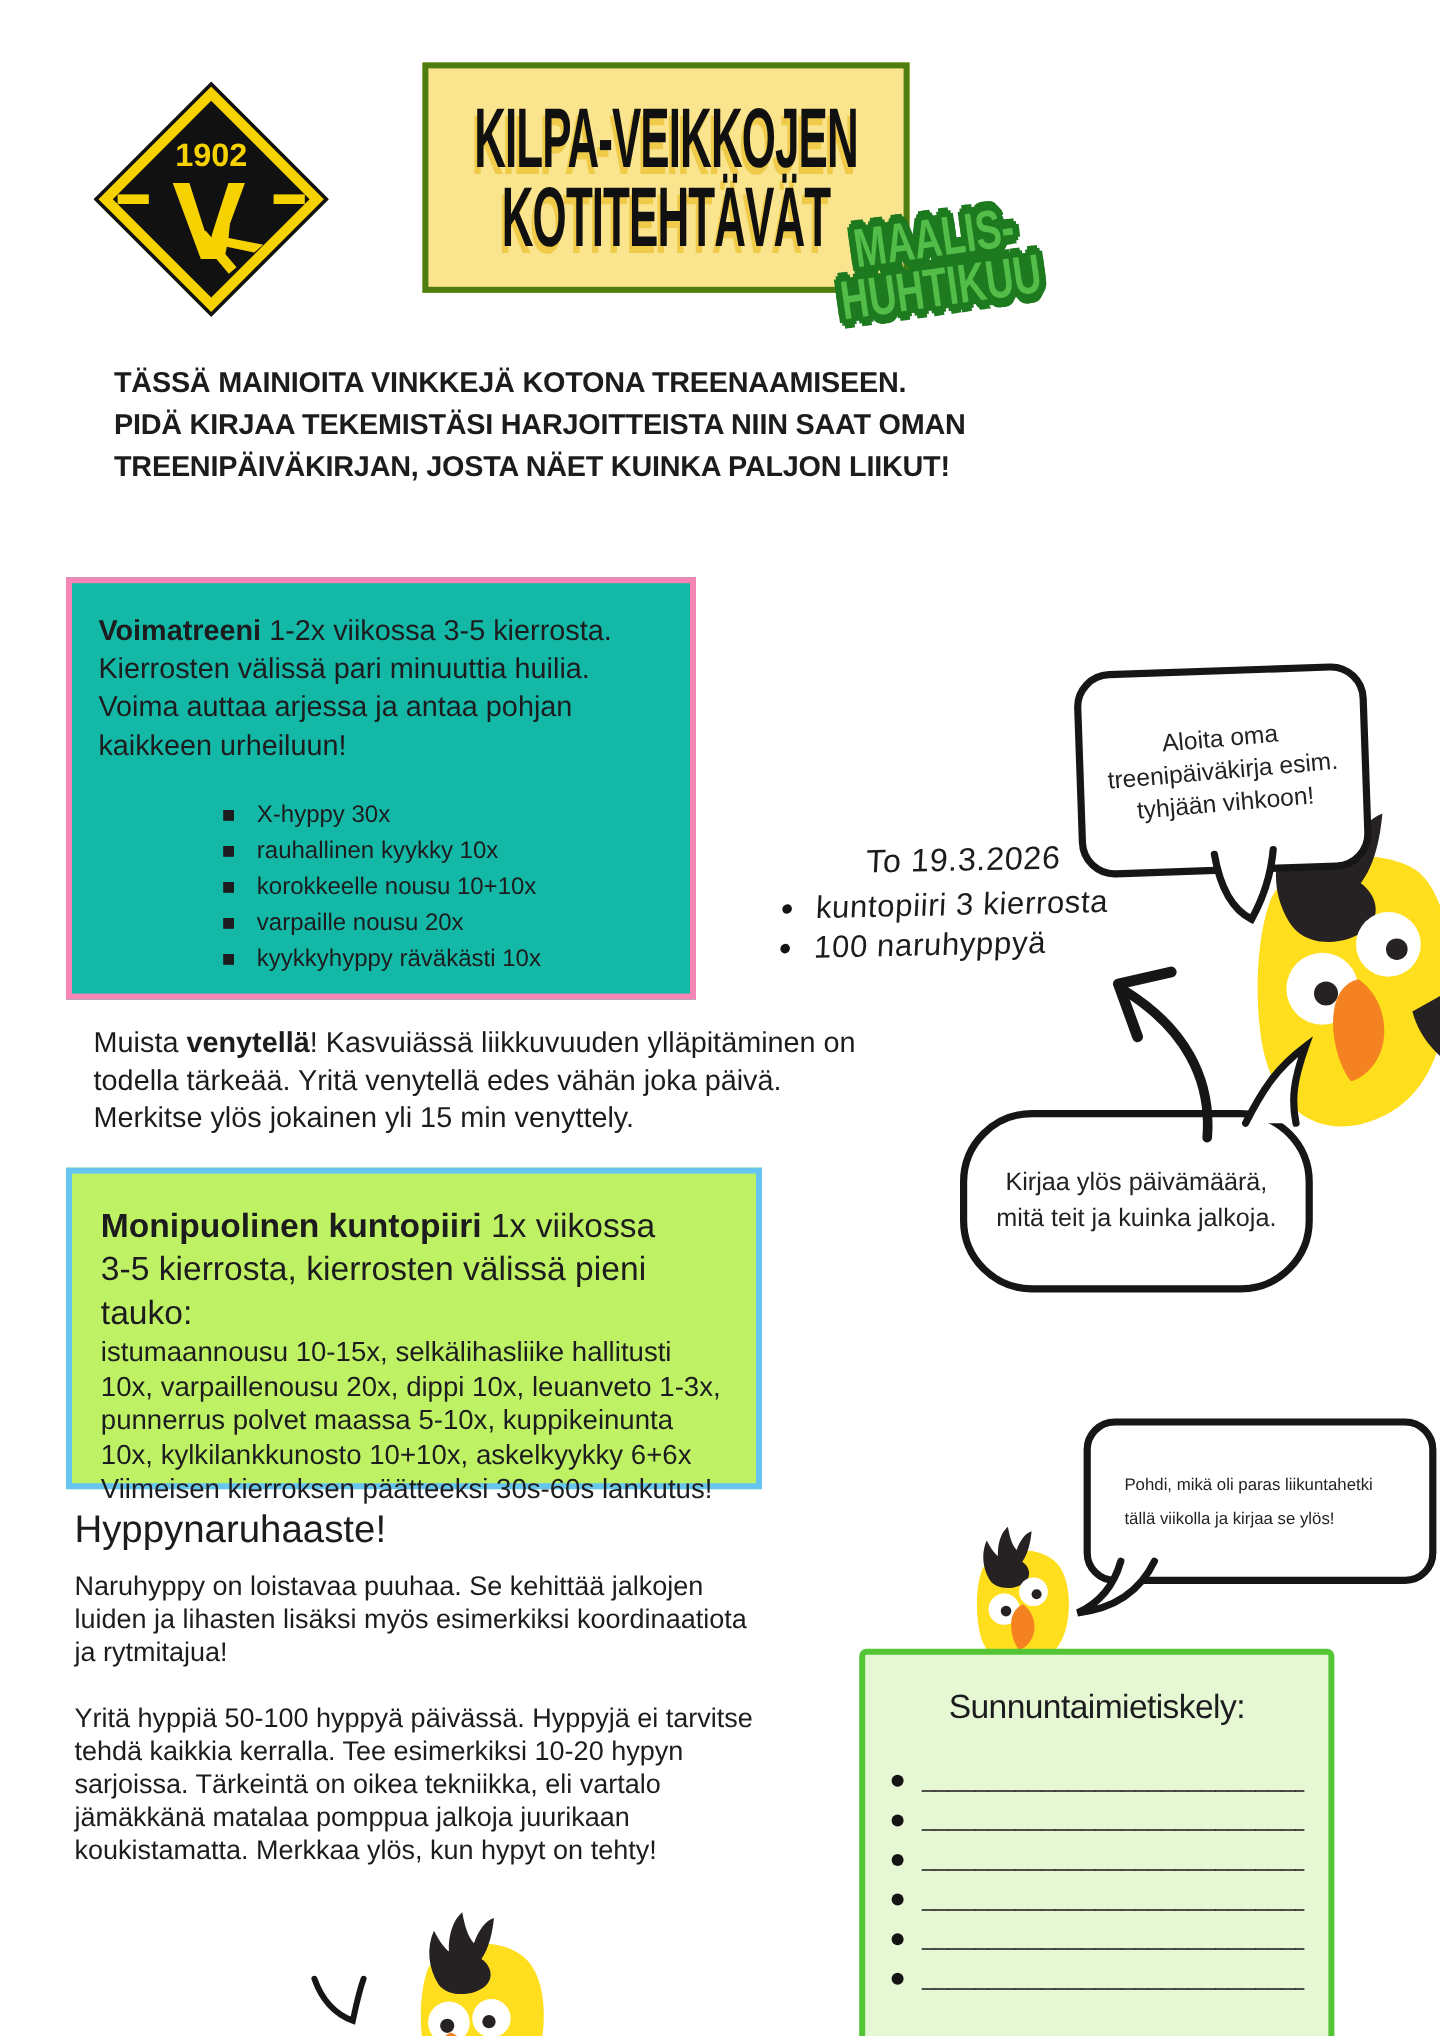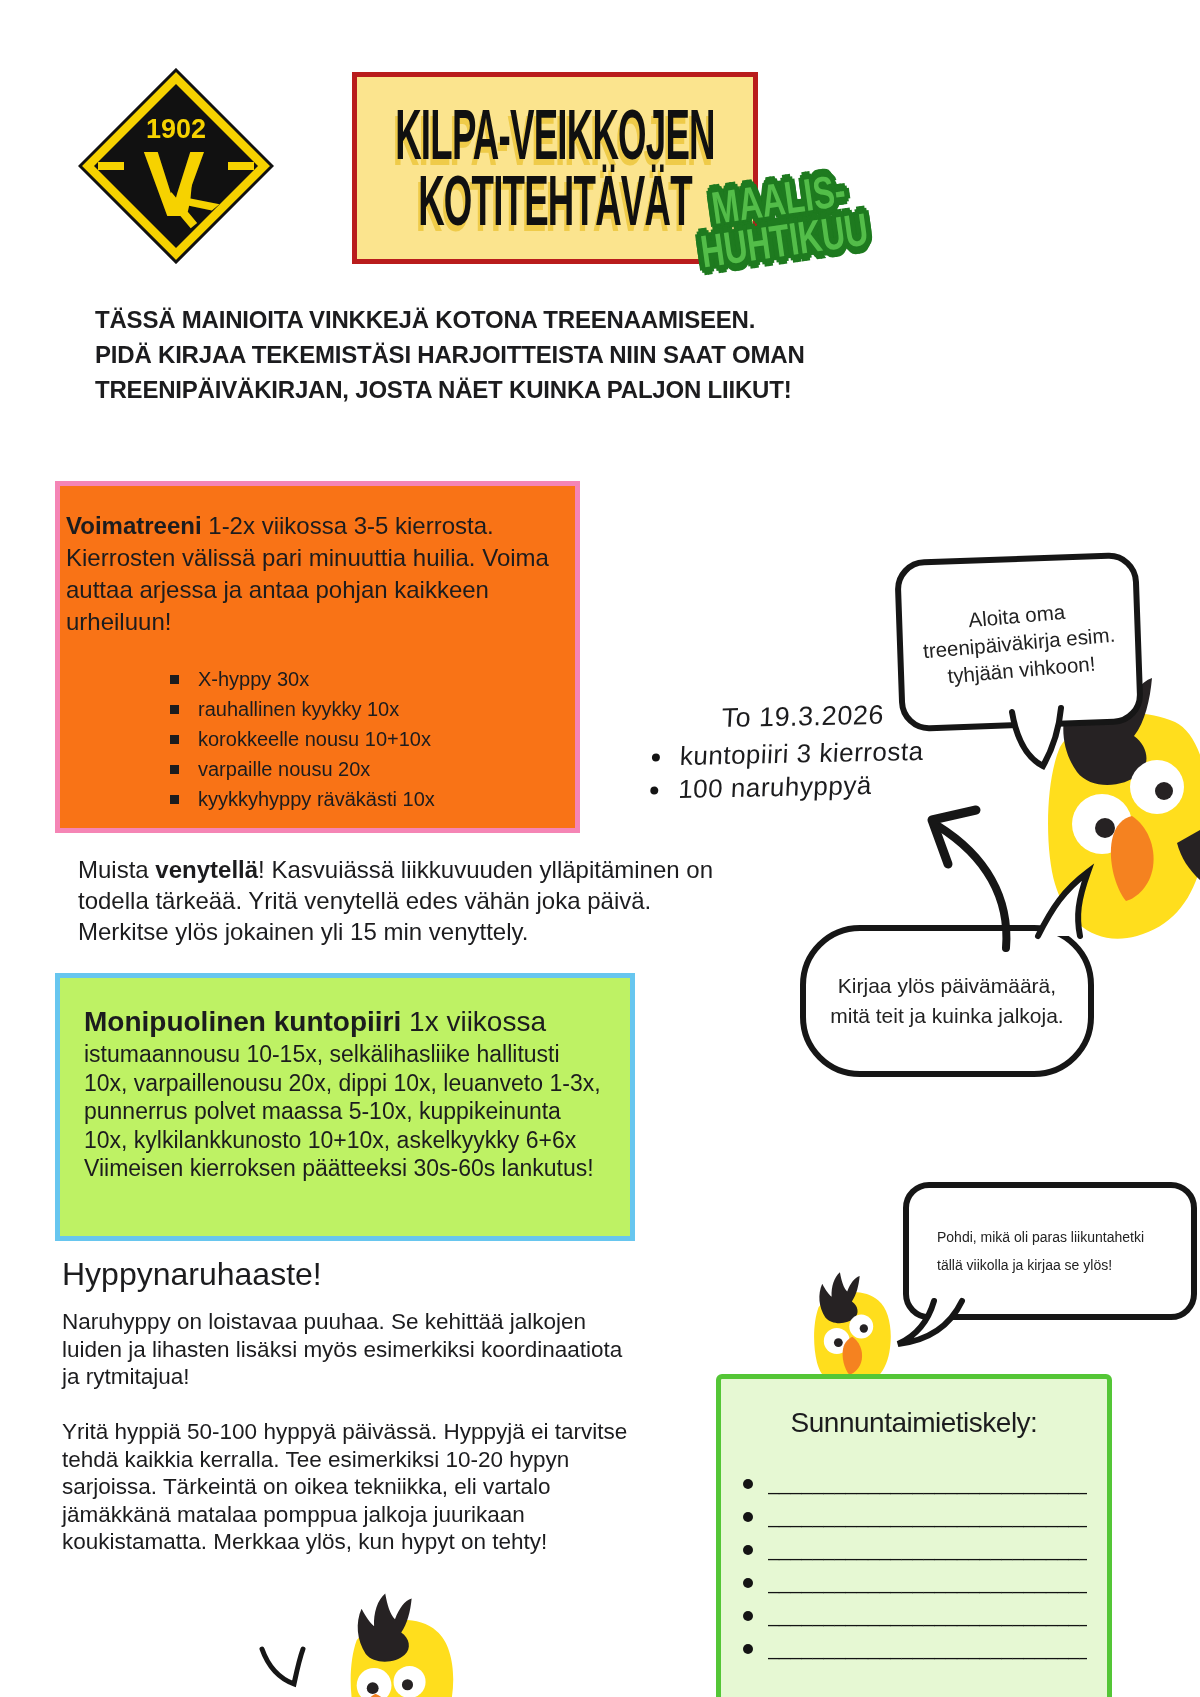--- a/index.html
+++ b/index.html
@@ -4,43 +4,43 @@
 <style>
   html,body{margin:0;padding:0;background:#fff;}
   #page{position:relative;width:1200px;height:1697px;margin:0 auto;background:#fff;
         overflow:hidden;font-family:"Liberation Sans",sans-serif;color:#1c1c1e;}
   .abs{position:absolute;}
 
   
   .logo{left:78px;top:68px;width:196px;height:196px;z-index:1;}
 
   
-  .banner{left:352px;top:72px;width:406px;height:192px;background:#FBE48E;
-          border:5px solid #b91c1c;box-sizing:border-box;z-index:1;}
+  .banner{left:352px;top:52px;width:406px;height:192px;background:#FBE48E;
+          border:5px solid #4d7c0f;box-sizing:border-box;z-index:1;}
   .banner-inner{position:absolute;left:50%;top:50%;width:560px;
         transform:translate(-50%,-50%) scale(0.78,1.5);
         font-weight:bold;font-size:47px;line-height:44px;letter-spacing:-1px;
         text-align:center;color:#101010;text-shadow:-3px 4px 0 #EFCB49;}
 
   
   .ribbon{left:690px;top:188px;width:180px;transform:rotate(-8deg);z-index:2;text-align:center;}
   .ribbon-inner{display:inline-block;transform:scale(0.92,1.3);font-weight:bold;
         font-size:35px;line-height:32px;letter-spacing:0;color:#53BD49;
         text-shadow:0 5px #1E7A1F,0 -5px #1E7A1F,5px 0 #1E7A1F,-5px 0 #1E7A1F,
           4px 4px #1E7A1F,-4px 4px #1E7A1F,4px -4px #1E7A1F,-4px -4px #1E7A1F,
           6px 2px #1E7A1F,-6px 2px #1E7A1F,6px -2px #1E7A1F,-6px -2px #1E7A1F,
           2px 6px #1E7A1F,-2px 6px #1E7A1F,2px -6px #1E7A1F,-2px -6px #1E7A1F;}
 
   
   .intro{left:95px;top:302px;width:1010px;text-align:left;font-weight:bold;
          font-size:24px;line-height:35px;letter-spacing:-0.2px;text-wrap:balance;}
 
   
   .pink-box{left:55px;top:481px;width:525px;height:352px;box-sizing:border-box;
-        background:#f97316;border:5px solid #F585B5;padding:24px 6px;z-index:1;}
+        background:#14b8a6;border:5px solid #F585B5;padding:24px 22px;z-index:1;}
   .pink-box p{margin:0;font-size:24px;line-height:32px;}
   .lead{font-weight:bold;}
   .pink-box ul{margin:26px 0 0 0;padding:0 0 0 104px;list-style:none;}
   .pink-box li{position:relative;padding-left:28px;font-size:20px;line-height:30px;}
   .pink-box li::before{content:"";position:absolute;left:0;top:11px;width:9px;height:9px;background:#1c1c1e;}
 
   
   .stretch{left:78px;top:854px;width:640px;font-size:24px;line-height:31px;}
 
   
@@ -139,20 +139,21 @@
     <ul>
       <li>kuntopiiri 3 kierrosta</li>
       <li>100 naruhyppyä</li>
     </ul>
   </div>
 
   <div class="abs stretch"><span>Muista </span><span class="lead">venytellä</span><span>! Kasvuiässä liikkuvuuden ylläpitäminen on todella tärkeää. Yritä venytellä edes vähän joka päivä. Merkitse ylös jokainen yli 15 min venyttely.</span></div>
 
   <div class="abs blue-box">
     <div class="circuit-l1"><span class="lead">Monipuolinen kuntopiiri</span><span> 1x viikossa</span></div>
+    <div class="circuit-l2">3-5 kierrosta, kierrosten välissä pieni tauko:</div>
     <div class="circuit-body">istumaannousu 10-15x, selkälihasliike hallitusti 10x, varpaillenousu 20x, dippi 10x, leuanveto 1-3x, punnerrus polvet maassa 5-10x, kuppikeinunta 10x, kylkilankkunosto 10+10x, askelkyykky 6+6x</div>
     <div class="circuit-footer">Viimeisen kierroksen päätteeksi 30s-60s lankutus!</div>
   </div>
 
   <div class="abs jump-heading">Hyppynaruhaaste!</div>
   <div class="abs jump-p1">Naruhyppy on loistavaa puuhaa. Se kehittää jalkojen luiden ja lihasten lisäksi myös esimerkiksi koordinaatiota ja rytmitajua!</div>
   <div class="abs jump-p2">Yritä hyppiä 50-100 hyppyä päivässä. Hyppyjä ei tarvitse tehdä kaikkia kerralla. Tee esimerkiksi 10-20 hypyn sarjoissa. Tärkeintä on oikea tekniikka, eli vartalo jämäkkänä matalaa pomppua jalkoja juurikaan koukistamatta. Merkkaa ylös, kun hypyt on tehty!</div>
 
   <svg class="abs bird" style="left:985px;top:652px;width:215px;height:295px;" viewBox="0 0 215 295">
     <path d="M75 95 C95 62 150 52 190 70 C215 82 228 130 222 180 C216 235 196 272 152 284 C112 295 82 272 70 232 C60 198 60 130 75 95 Z" fill="#FFDE1D"></path>

